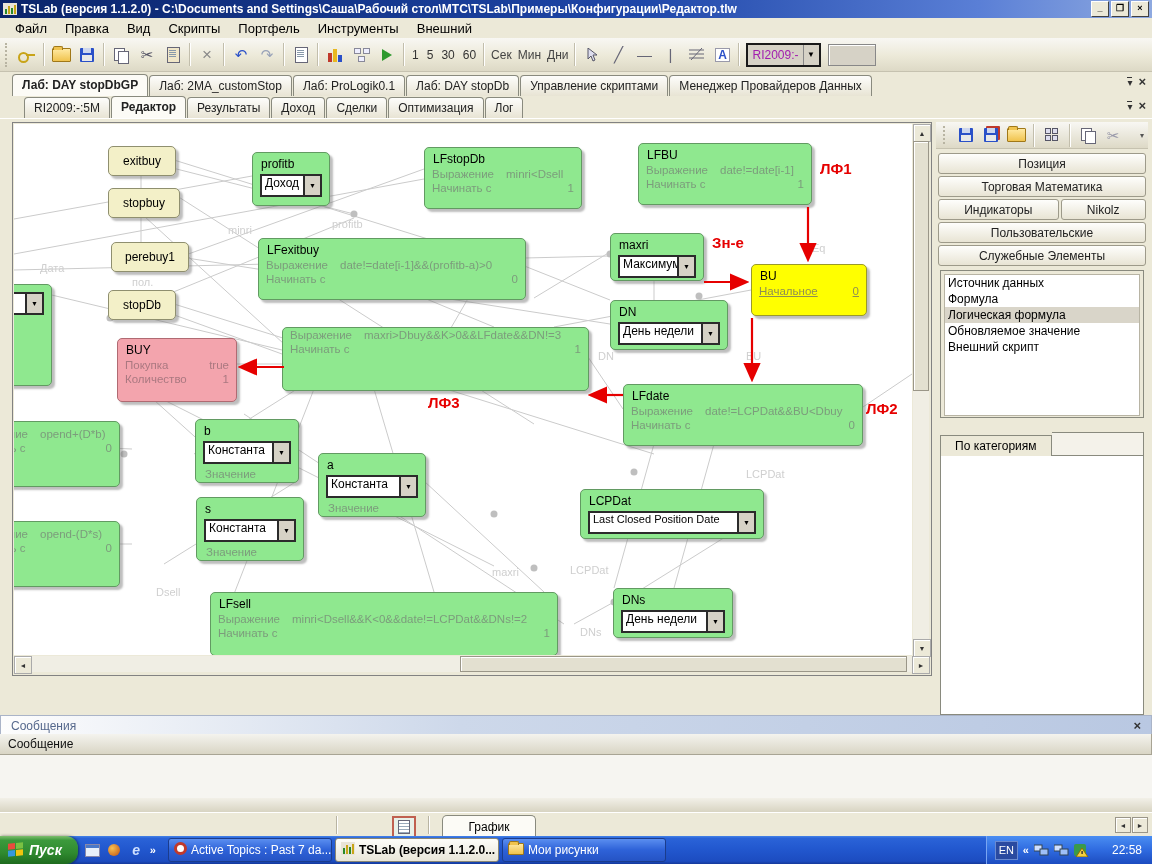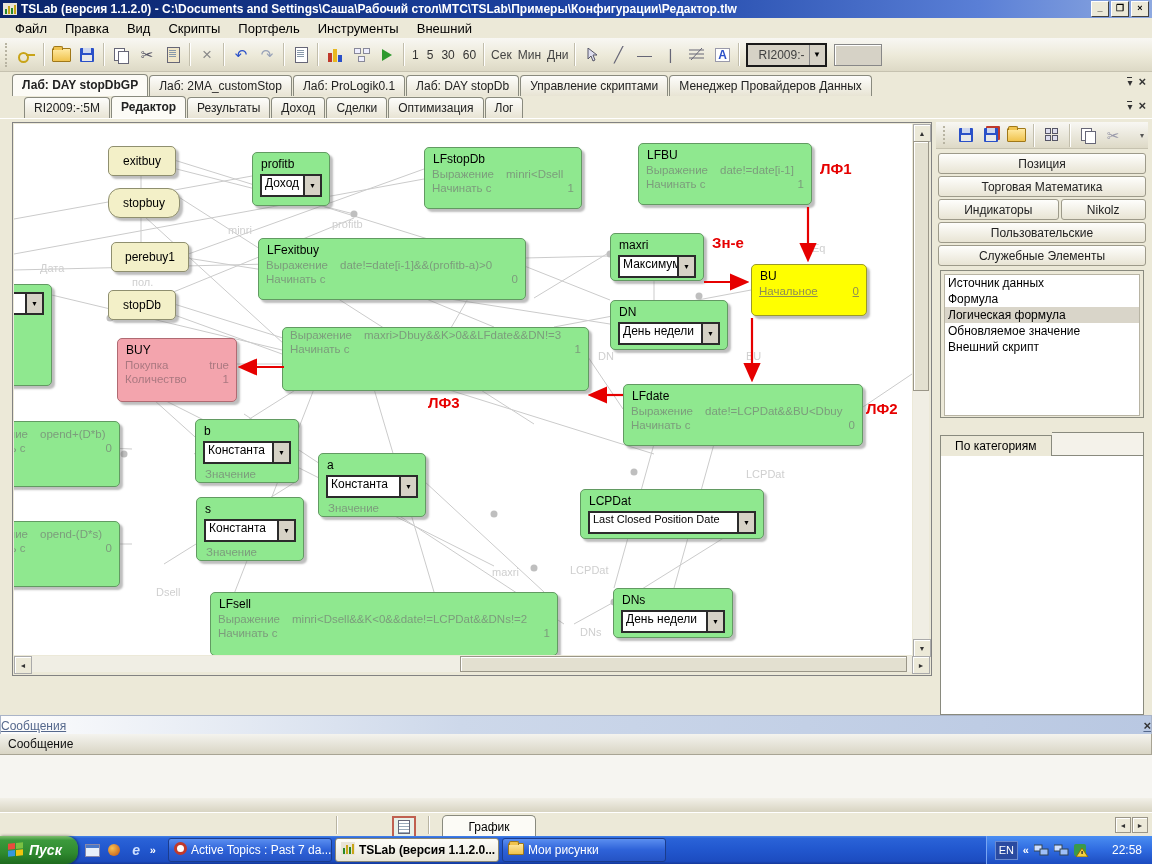--- a/index.html
+++ b/index.html
@@ -20,21 +20,21 @@
   .menu-item{padding:2px 9px;}
   
   .toolbar{position:absolute;left:0;top:38px;right:0;height:33px;display:flex;align-items:center;
     background:linear-gradient(180deg,#f8f7f3 0%,#ece9d8 55%,#ddd9c6 100%);border-bottom:1px solid #c6c2b0;padding-left:2px;}
   .grip{width:4px;height:24px;margin:0 3px;border-left:2px dotted #b8b4a2;}
   .tbtn{min-width:24px;height:25px;display:flex;align-items:center;justify-content:center;border:1px solid transparent;}
   .tsep{width:1px;height:23px;background:#c2beac;border-right:1px solid #fff;margin:0 3px;}
   .tftxt{padding:0 4px;color:#333;font-size:12px;}
   .tfunit{padding:0 3px;color:#444;font-size:12px;}
   .symcombo{display:flex;align-items:center;height:20px;border:2px solid #1a1a1a;background:#d6d2c6;margin:0 3px;}
-  .symcombo .st{padding:0 4px;font-size:12px;color:#404040;margin-left:6px;}
+  .symcombo .st{padding:0 4px;font-size:12px;color:#a21caf;}
   .symcombo .sa{width:15px;height:100%;background:#d6d2c6;border-left:1px solid #888;
      display:flex;align-items:center;justify-content:center;font-size:8px;}
   .blankbtn{width:46px;height:20px;background:#d6d2c6;border:1px solid #888;box-shadow:inset 1px 1px 0 #fff;margin-left:4px;}
   .glyph{font-size:15px;line-height:1;}
   
   .tabrow{position:absolute;left:0;right:0;display:flex;align-items:flex-end;background:#ece9d8;}
   #docTabs{top:72px;height:24px;padding-left:12px;border-bottom:1px solid #fff;}
   #viewTabs{top:96px;height:22px;padding-left:24px;border-bottom:1px solid #fff;}
   .tab{border:1px solid #898a7e;border-bottom:none;border-radius:4px 4px 0 0;padding:3px 9px 3px;
     margin-right:1px;font-size:12px;background:linear-gradient(180deg,#fdfdfb,#e8e4d4);white-space:nowrap;color:#222;}
@@ -86,21 +86,21 @@
   .elements-inner{background:#fff;border:1px solid #b8b4a4;height:100%;overflow:hidden;}
   .li{padding:0 3px;height:16px;line-height:16px;font-size:12px;white-space:nowrap;}
   .li.sel{background:#d9d5c9;}
   .cat-row{display:flex;margin:14px 4px 0;align-items:flex-end;}
   .cat-tab{border:1px solid #898a7e;border-bottom:none;background:#ece9d8;padding:3px 14px;font-size:12px;}
   .cat-rest{flex:1;border-bottom:1px solid #898a7e;height:22px;background:#f4f2ea;border-right:1px solid #898a7e;border-top:1px solid #898a7e;}
   .cat-panel{margin:0 4px;background:#fff;border:1px solid #898a7e;border-top:none;height:258px;}
   
   .msg-header{position:absolute;left:0;top:715px;right:0;height:19px;
     background:linear-gradient(90deg,#fdfdfd 0%,#cdd8ea 40%,#b9c8e2 100%);
-    border:1px solid #aab4c8;display:flex;align-items:center;padding:0 0;color:#55688c;font-size:12px;text-decoration:underline;}
+    border:1px solid #aab4c8;display:flex;align-items:center;padding:0 10px;color:#55688c;font-size:12px;}
   .msg-header .x{margin-left:auto;color:#333;font-weight:bold;font-size:13px;}
   .msg-colhdr{position:absolute;left:0;top:734px;right:0;height:20px;
     background:linear-gradient(180deg,#f4f3ee,#d9d5c5);border-bottom:1px solid #a8a494;border-right:1px solid #a8a494;
     display:flex;align-items:center;padding:0 8px;font-size:12px;color:#111;}
   .msg-body{position:absolute;left:0;top:755px;right:0;height:43px;background:#f6f5f1;border-bottom:1px solid #c6c2b0;}
   .strip{position:absolute;left:0;top:798px;right:0;height:14px;background:linear-gradient(180deg,#f2f0e8,#d8d4c2);}
   
   .bottombar{position:absolute;left:0;top:812px;right:0;height:24px;background:#ece9d8;border-top:1px solid #fff;}
   .bb-sep{position:absolute;top:3px;width:1px;height:18px;background:#b8b4a2;border-right:1px solid #fff;}
   .bb-icon{position:absolute;left:392px;top:3px;width:20px;height:18px;border:2px solid #c06050;background:#e8f0e8;
@@ -390,21 +390,21 @@
       <div class="wm" style="left: 732px; top: 226px;">BU</div>
       <div class="wm" style="left: 732px; top: 344px;">LCPDat</div>
       <div class="wm" style="left: 478px; top: 442px;">maxri</div>
       <div class="wm" style="left: 556px; top: 440px;">LCPDat</div>
       <div class="wm" style="left: 566px; top: 502px;">DNs</div>
       <div class="wm" style="left: 142px; top: 462px;">Dsell</div>
       <div class="wm" style="left: 118px; top: 152px;">пол.</div>
       <div class="blk cream" style="left: 94px; top: 22px; width: 66px; min-height: 28px;">
         <div class="bt">exitbuy</div>
       </div>
-      <div class="blk cream" style="left: 94px; top: 64px; width: 70px; min-height: 28px; border-radius: 12px;">
+      <div class="blk cream" style="left: 94px; top: 64px; width: 70px; min-height: 28px;">
         <div class="bt">stopbuy</div>
       </div>
       <div class="blk cream" style="left: 97px; top: 118px; width: 76px; min-height: 28px;">
         <div class="bt">perebuy1</div>
       </div>
       <div class="blk cream" style="left: 94px; top: 166px; width: 66px; min-height: 28px;">
         <div class="bt">stopDb</div>
       </div>
       <div class="blk green" style="left: -120px; top: 160px; width: 156px; min-height: 100px;">
         <div class="bt"> </div>

